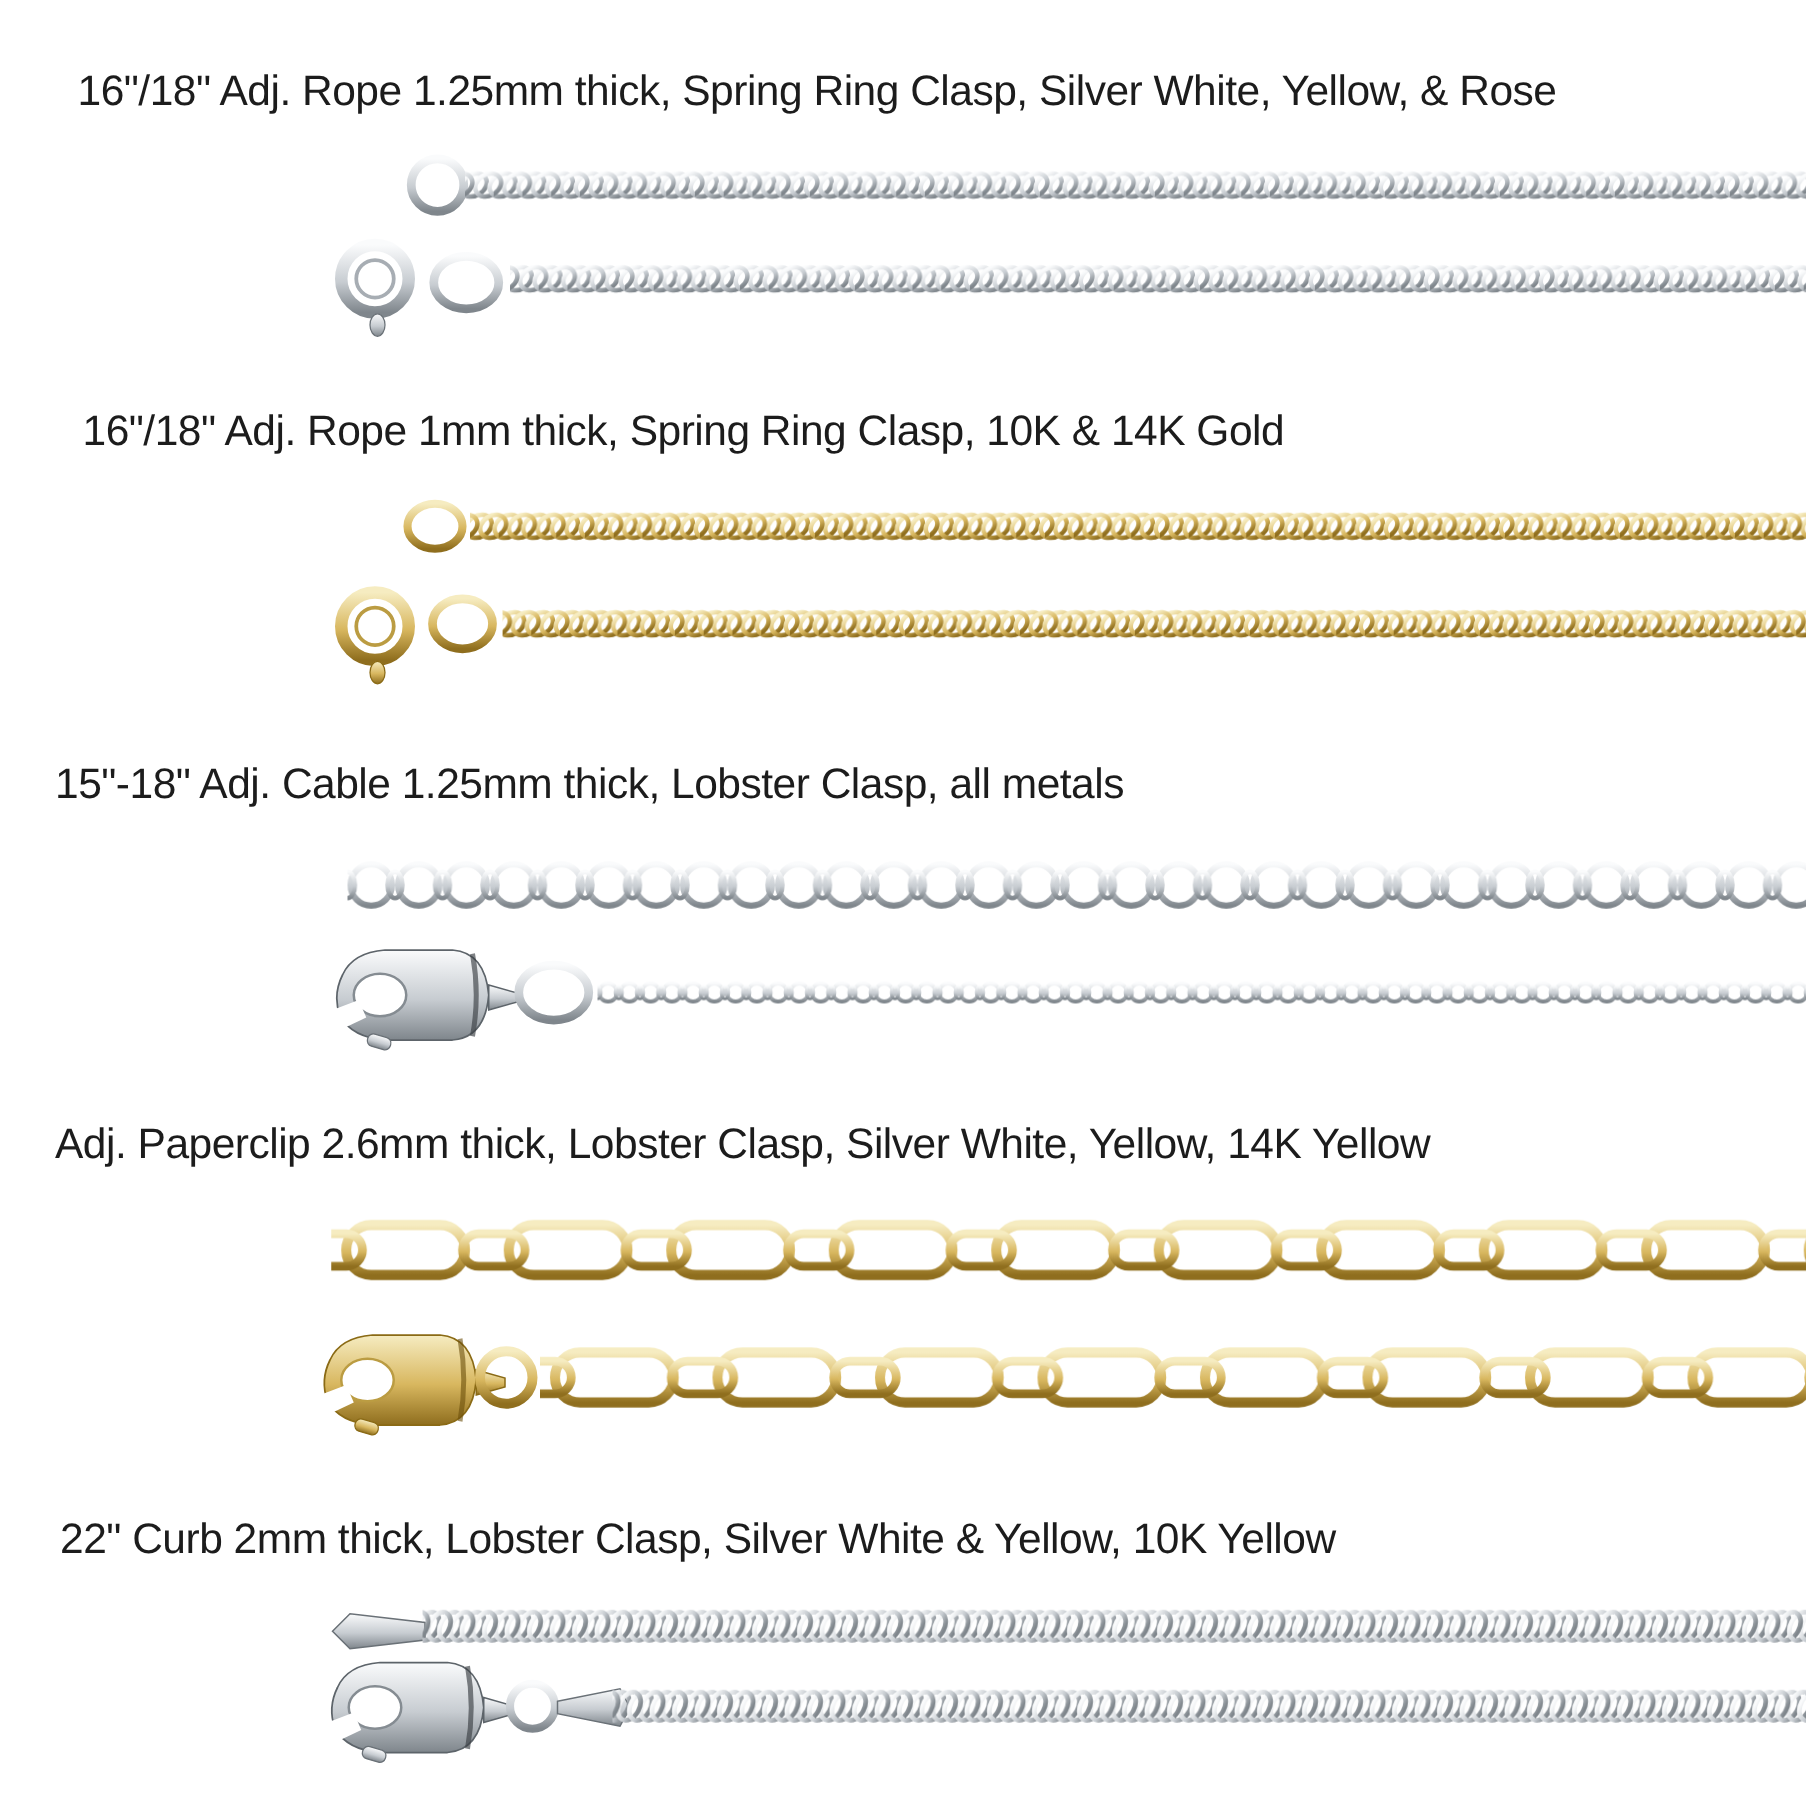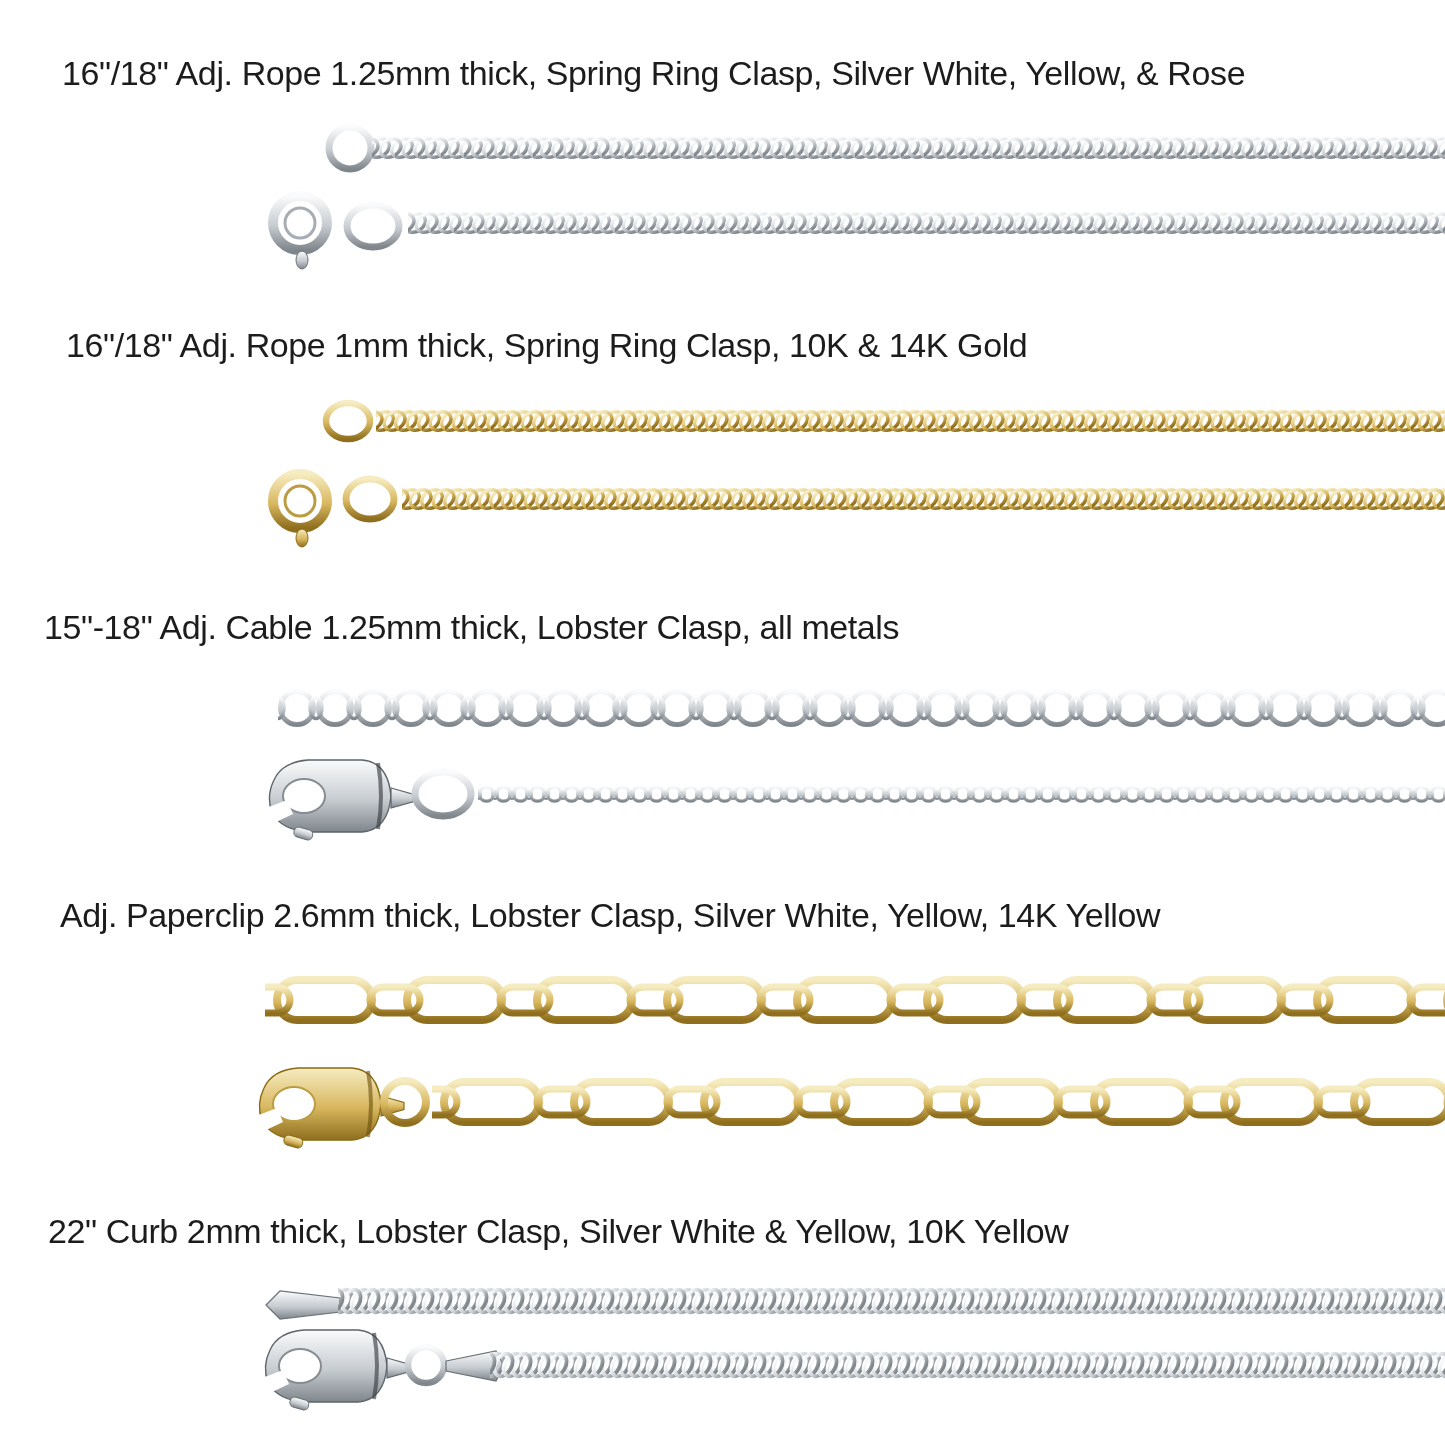--- a/index.html
+++ b/index.html
@@ -4,21 +4,21 @@
 <style>
   html,body{margin:0;padding:0;background:#ffffff;}
   #page{position:relative;width:1445px;height:1445px;background:#ffffff;overflow:hidden;
         font-family:"Liberation Sans",sans-serif;}
   .label{position:absolute;margin:0;font-size:34px;font-weight:400;letter-spacing:-0.4px;
          color:#1c1c1c;white-space:nowrap;}
   .chain-photo{position:absolute;left:250px;width:1195px;}
   .s1 .label{top:54px;left:62px;}
   .s2 .label{top:326px;left:66px;}
   .s3 .label{top:608px;left:44px;}
-  .s4 .label{top:896px;left:44px;margin-left:16px;}
+  .s4 .label{top:896px;left:44px;}
   .s5 .label{top:1212px;left:48px;}
   .s1 .chain-photo{top:110px;height:175px;}
   .s2 .chain-photo{top:385px;height:175px;}
   .s3 .chain-photo{top:668px;height:187px;}
   .s4 .chain-photo{top:952px;height:218px;}
   .s5 .chain-photo{top:1262px;height:183px;}
   .defs-svg{position:absolute;width:0;height:0;overflow:hidden;}
 </style>
 </head>
 <body>

